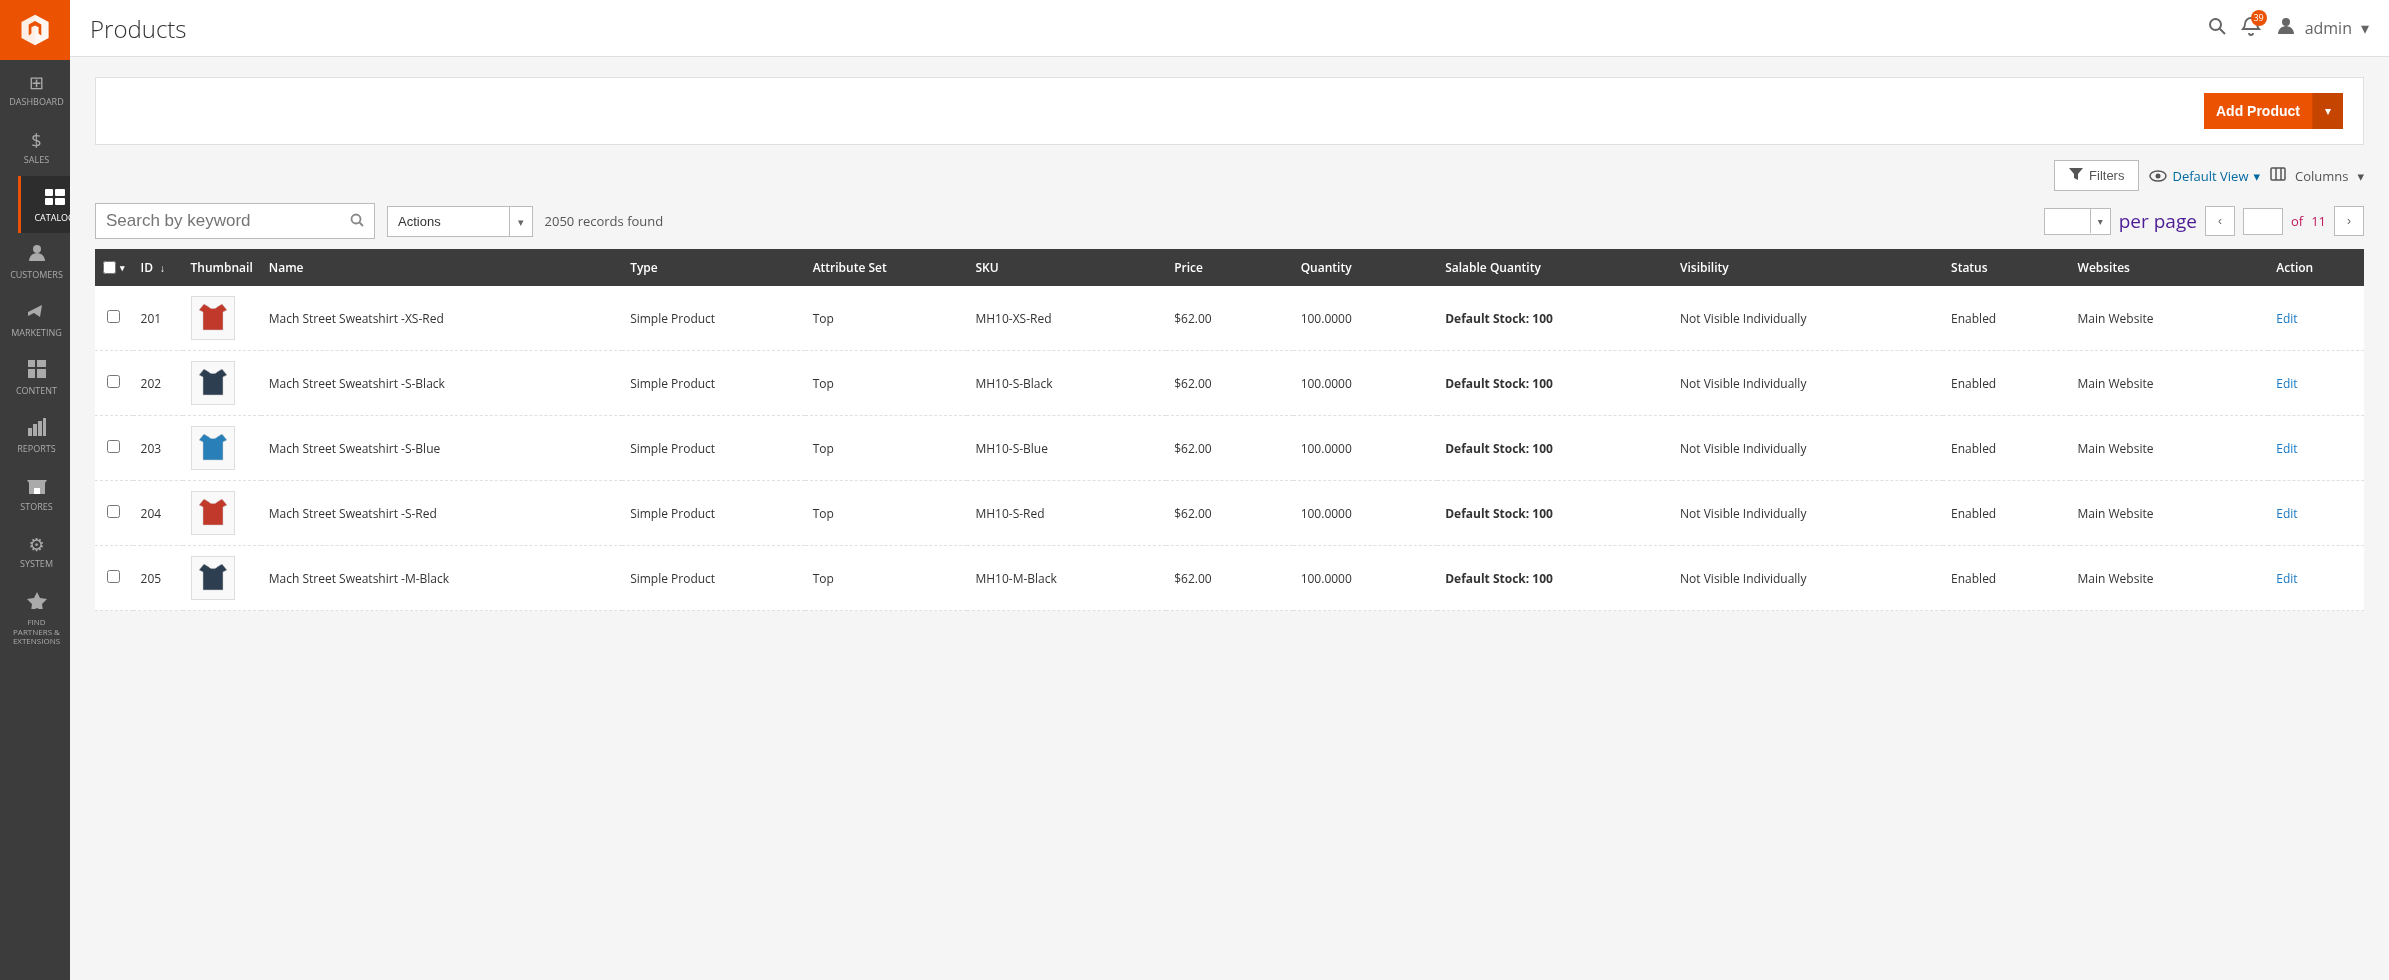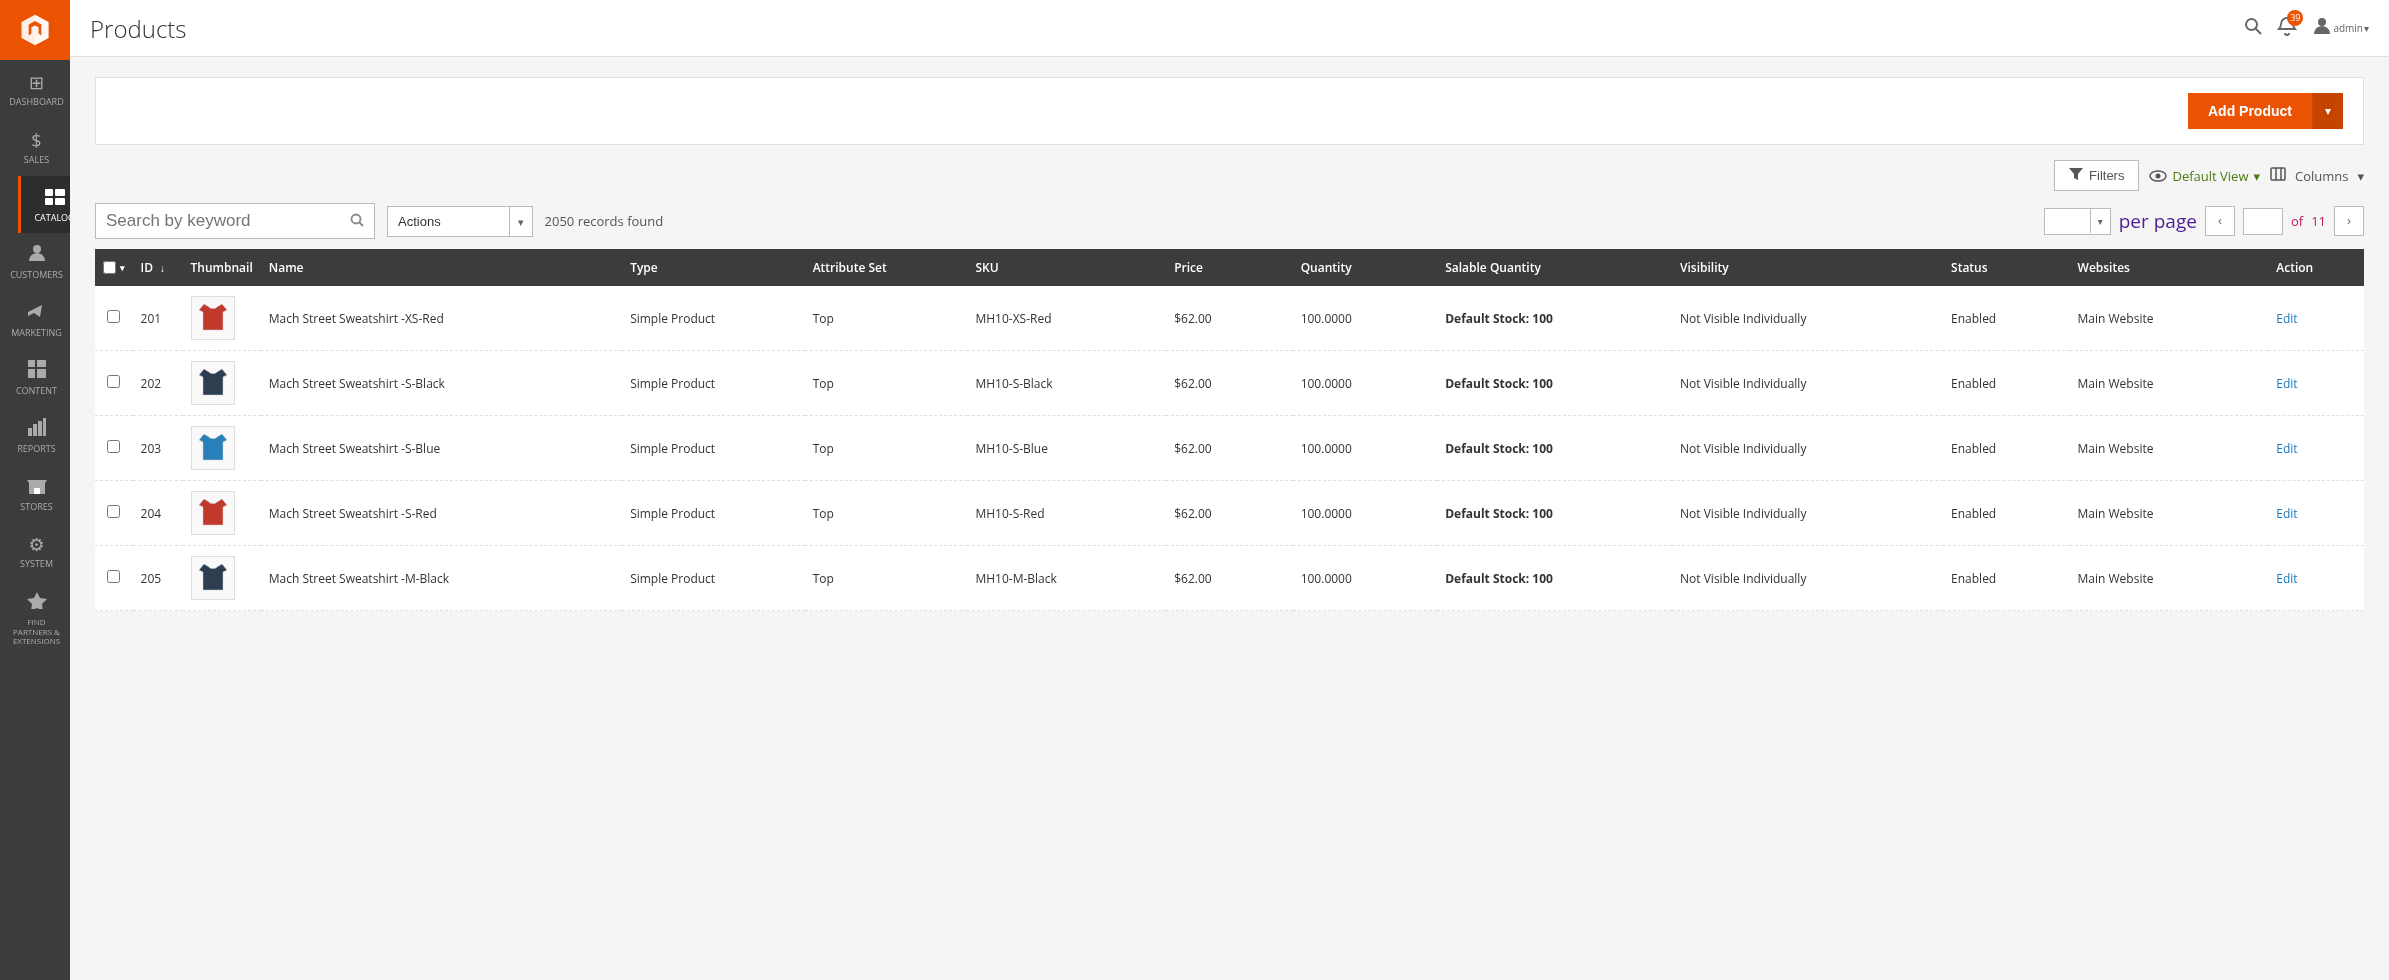--- a/index.html
+++ b/index.html
@@ -92,24 +92,24 @@
       width: 16px;
       height: 16px;
       border-radius: 50%;
       display: flex;
       align-items: center;
       justify-content: center;
     }
     .admin-btn {
       display: flex;
       align-items: center;
-      gap: 1px;
+      gap: 9px;
       cursor: pointer;
       color: #666;
-      font-size: 10px;
+      font-size: 16px;
     }
     .admin-btn .admin-icon { font-size: 18px; }
 
     
     .content {
       flex: 1;
       overflow-y: auto;
       padding: 20px 25px;
       background: #f5f5f5;
     }
@@ -118,21 +118,21 @@
     .action-bar {
       background: #fff;
       padding: 15px 20px;
       display: flex;
       justify-content: flex-end;
       align-items: center;
       margin-bottom: 15px;
       border: 1px solid #e0e0e0;
     }
     .add-product-main {
-      padding: 10px 20px;
+      padding: 10px 12px;
       background: #eb5202;
       border: none;
       color: #fff;
       font-size: 14px;
       font-weight: 600;
       cursor: pointer;
     }
     .add-product-arrow {
       background: #c44400;
       border: none;
@@ -159,21 +159,21 @@
       background: #fff;
       border: 1px solid #bbb;
       cursor: pointer;
       font-size: 13px;
       color: #555;
     }
     .view-select {
       display: flex;
       align-items: center;
       gap: 5px;
-      color: #4d7c0f;
+      color: #0369a1;
       cursor: pointer;
       font-size: 13px;
     }
     .view-eye { font-size: 16px; color: #555; }
     .columns-btn {
       display: flex;
       align-items: center;
       gap: 9px;
       color: #555;
       cursor: pointer;

